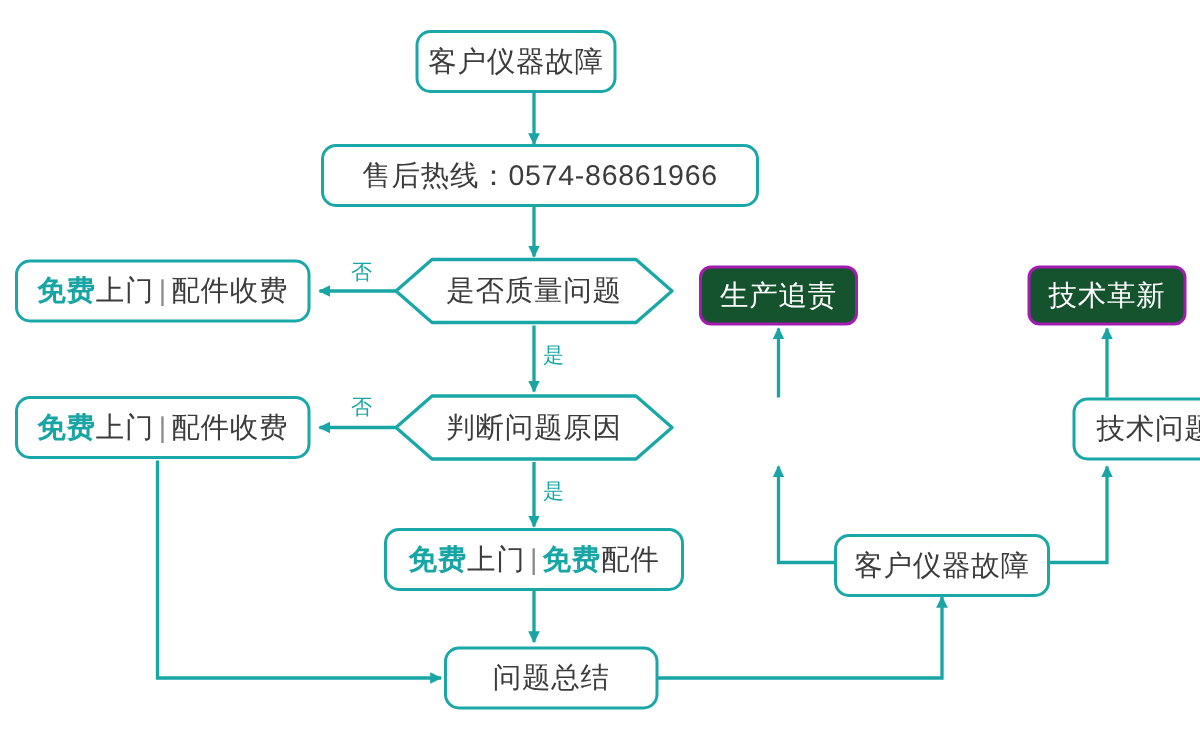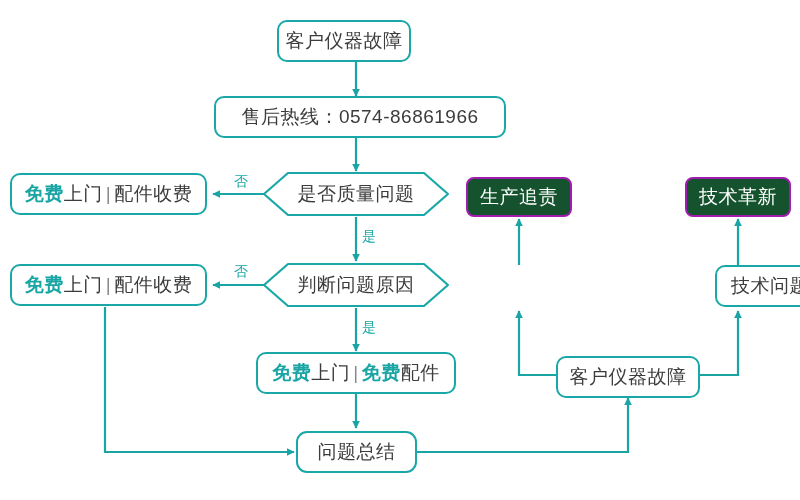--- a/index.html
+++ b/index.html
@@ -166,21 +166,21 @@
 
 
   <div class="node rect" style="left:715px; top:265px; width:110px; height:42px;">
     <span>技术问题</span>
   </div>
 
   <div class="node rect" style="left:556px; top:356px; width:144px; height:42px;">
     <span>客户仪器故障</span>
   </div>
 
-  <div class="node rect" style="left:296px; top:431px; width:121px; height:42px;border-radius:11px;">
+  <div class="node rect" style="left:296px; top:431px; width:143px; height:42px;">
     <span>问题总结</span>
   </div>
 
   <div class="edge-label" style="left:234px; top:174px;">否</div>
   <div class="edge-label" style="left:362px; top:229px;">是</div>
   <div class="edge-label" style="left:234px; top:264px;">否</div>
   <div class="edge-label" style="left:362px; top:320px;">是</div>
 
 </div>
 

